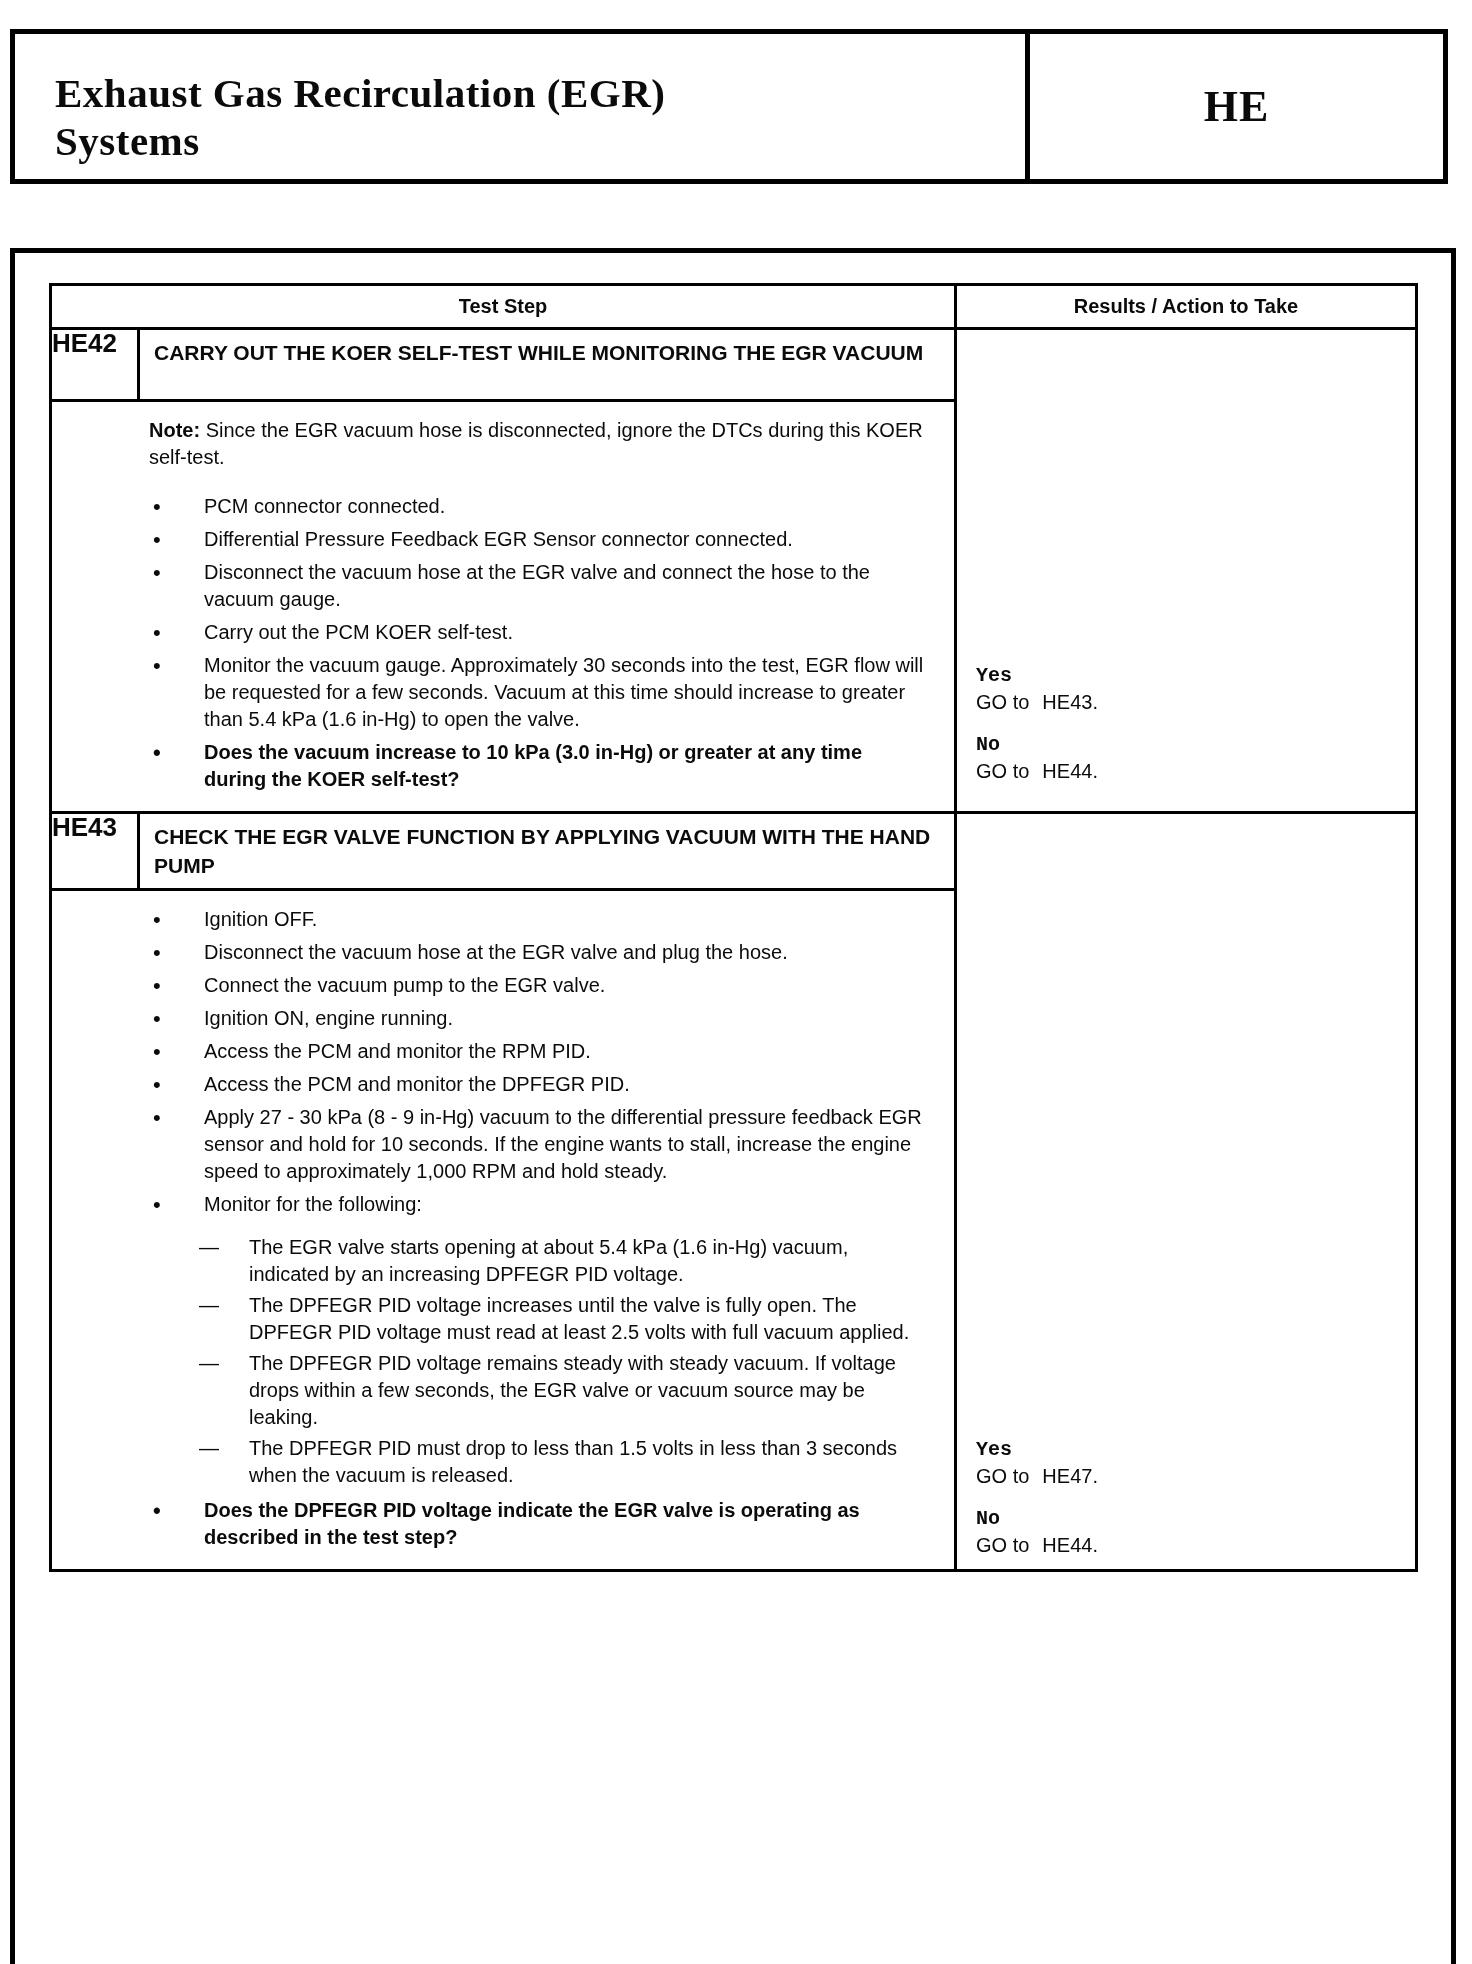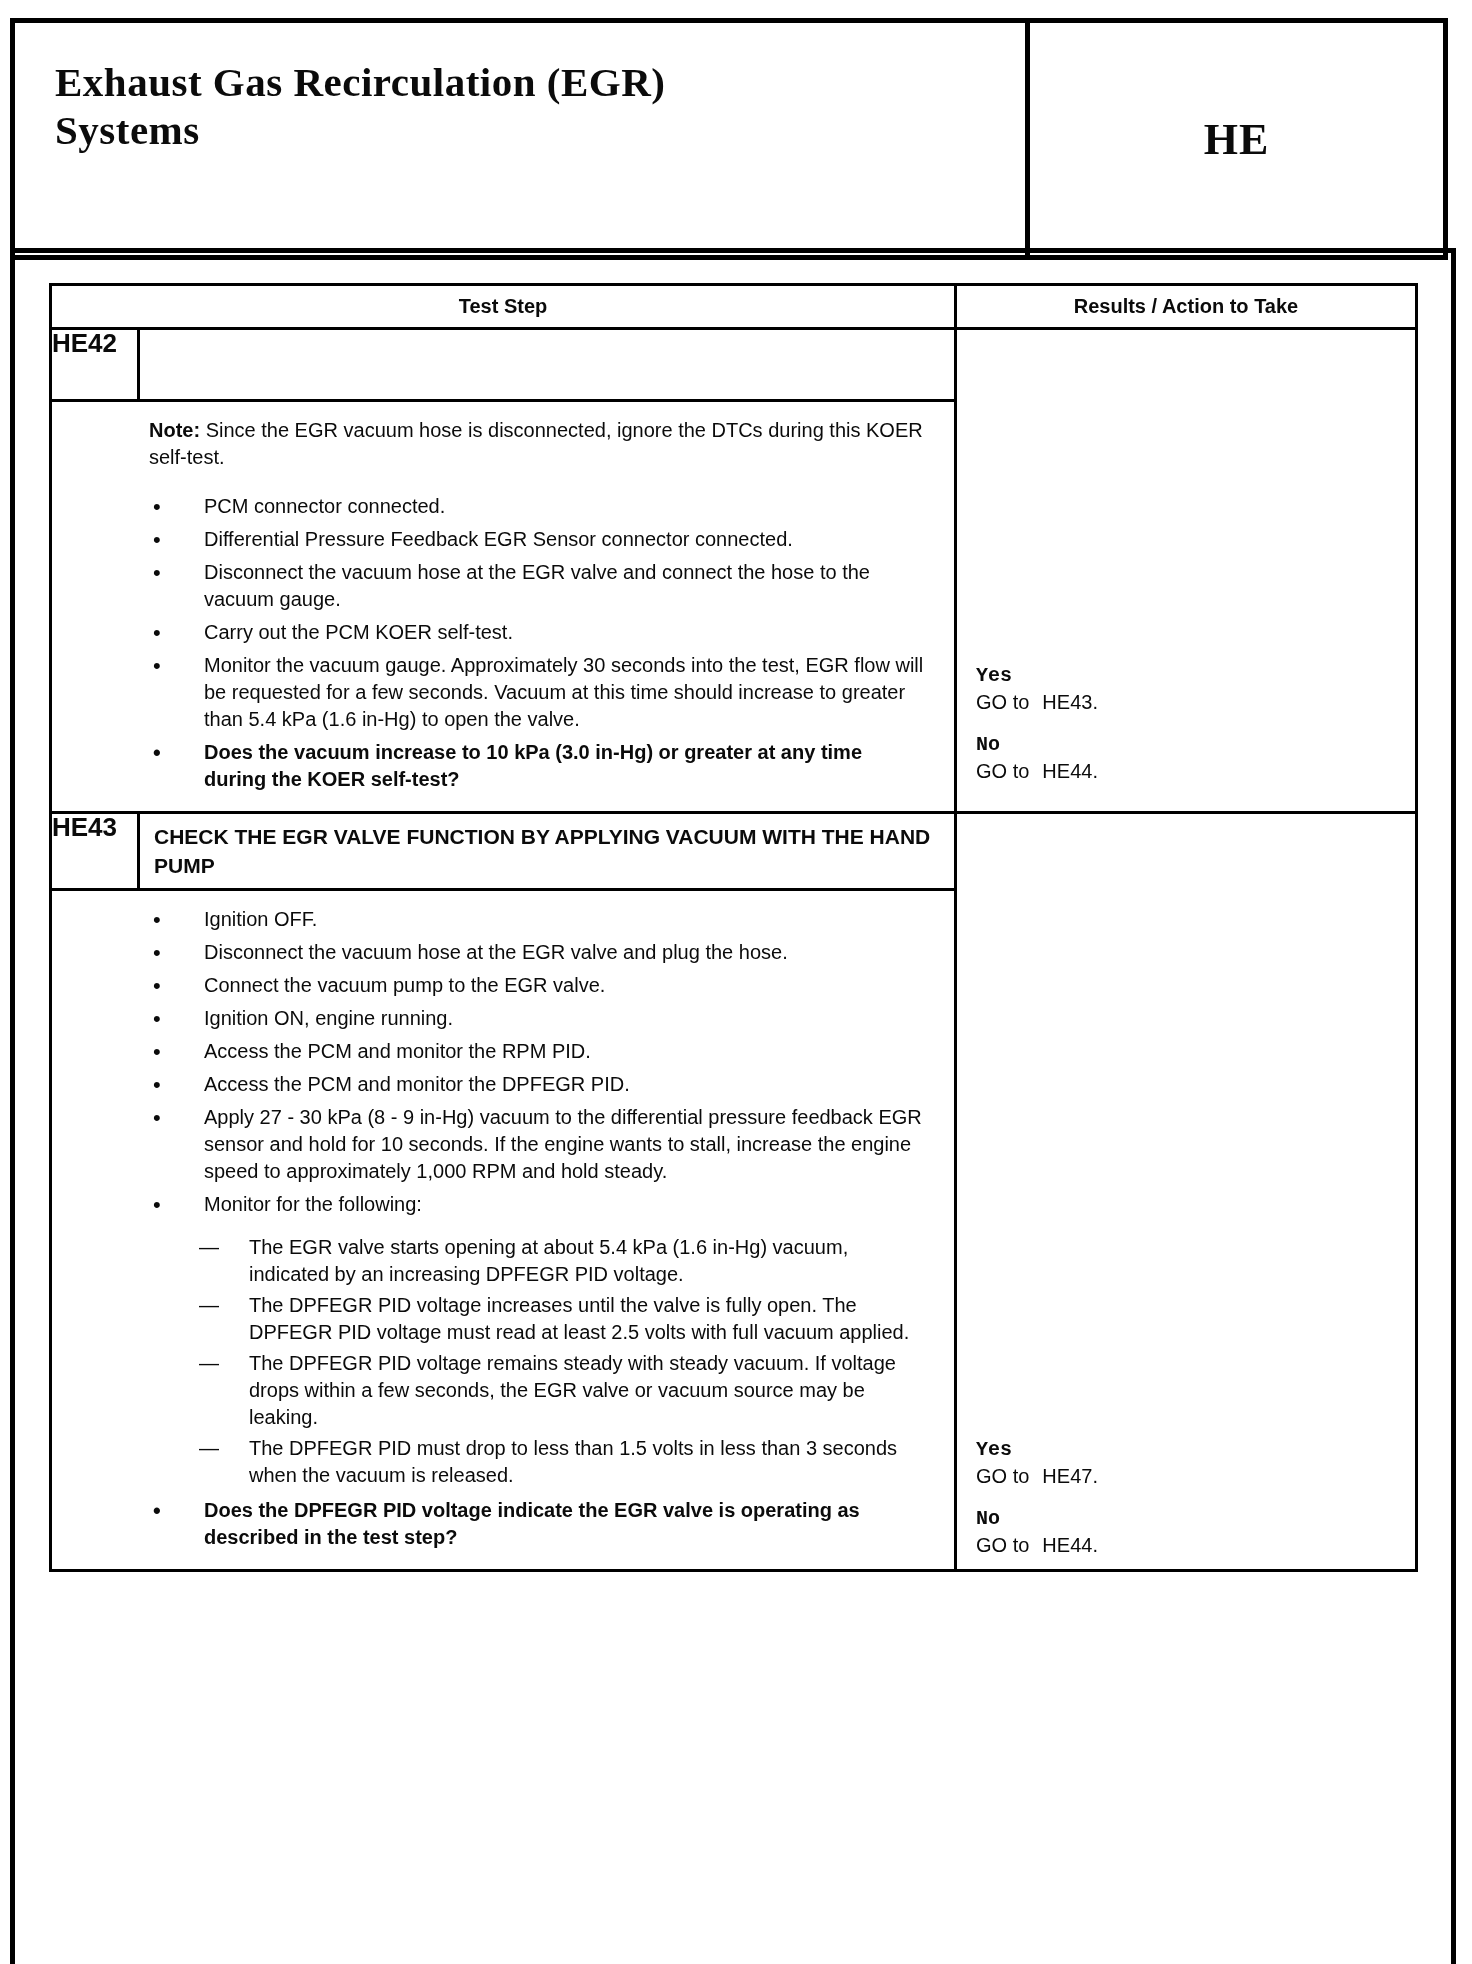--- a/index.html
+++ b/index.html
@@ -10,22 +10,22 @@
     height: 1964px;
     background: #ffffff;
     font-family: "Liberation Sans", sans-serif;
     color: #0b0b0b;
     overflow: hidden;
   }
 
   
   .header-box {
     position: absolute;
-    left: 10px; top: 18px;
-    width: 1438px; height: 242px;
+    left: 10px; top: 29px;
+    width: 1438px; height: 155px;
     border: 5px solid #000;
     display: flex;
   }
   .header-title-cell { flex: 1 1 auto; padding: 36px 20px 0 40px; }
   .header-title {
     font-family: "Liberation Serif", serif;
     font-weight: bold;
     font-size: 41px;
     line-height: 1.17;
     max-width: 700px;
@@ -144,20 +144,21 @@
 
       <div class="thead">
         <div class="th th-left">Test Step</div>
         <div class="th th-right">Results / Action to Take</div>
       </div>
 
       <div class="step-row step-row-he42">
         <div class="step-left">
           <div class="step-title-band">
             <div class="step-id">HE42</div>
+            <div class="step-title">CARRY OUT THE KOER SELF-TEST WHILE MONITORING THE EGR VACUUM</div>
           </div>
           <div class="step-body">
             <div class="note"><span class="b">Note:</span> <span>Since the EGR vacuum hose is disconnected, ignore the DTCs during this KOER self-test.</span></div>
             <div class="bullet">PCM connector connected.</div>
             <div class="bullet">Differential Pressure Feedback EGR Sensor connector connected.</div>
             <div class="bullet">Disconnect the vacuum hose at the EGR valve and connect the hose to the vacuum gauge.</div>
             <div class="bullet">Carry out the PCM KOER self-test.</div>
             <div class="bullet">Monitor the vacuum gauge. Approximately 30 seconds into the test, EGR flow will be requested for a few seconds. Vacuum at this time should increase to greater than 5.4 kPa (1.6 in-Hg) to open the valve.</div>
             <div class="bullet bold">Does the vacuum increase to 10 kPa (3.0 in-Hg) or greater at any time during the KOER self-test?</div>
           </div>

